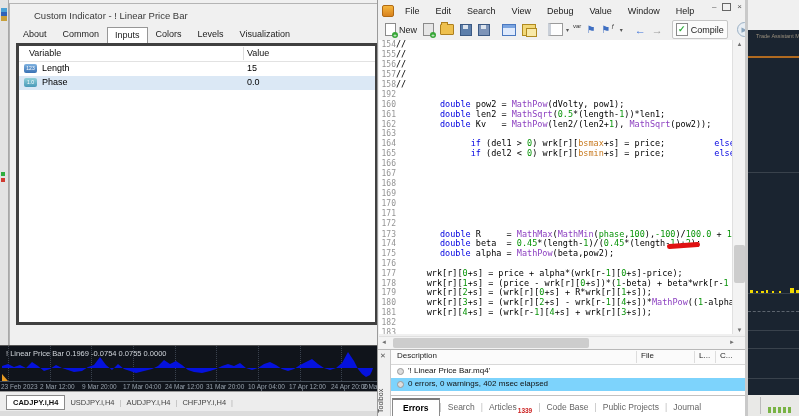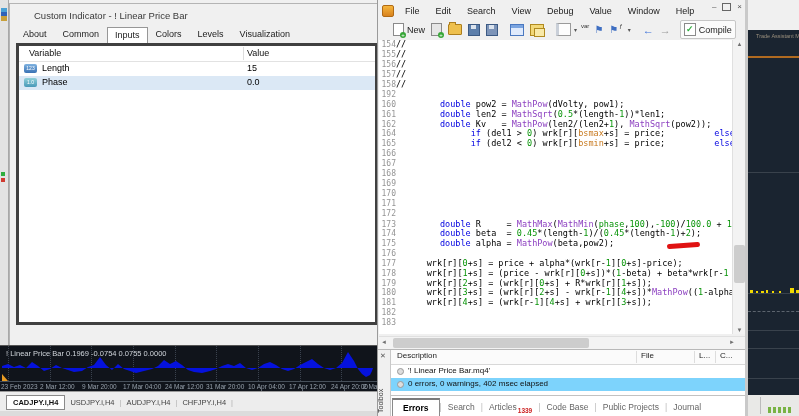--- a/index.html
+++ b/index.html
@@ -42,21 +42,21 @@
   .ctab.active{margin-left:6px;background:#fff;border:1px solid #8a8a8a;padding:2px 6px;font-weight:bold;color:#111;}
   .csep{color:#b0b0b0;}
   .below-tabs{left:0;top:411px;width:377px;height:5px;background:#dcdcdc;}
   
   .editor{left:377px;top:0;width:368px;height:416px;background:#f0f0f0;border-left:1px solid #9a9a9a;overflow:hidden;}
   .menubar{left:0;top:2px;width:368px;height:17px;display:flex;align-items:center;font-size:9px;color:#1c1c1c;}
   .appicon{width:10px;height:10px;margin:0 3px 0 4px;border-radius:2px;background:linear-gradient(180deg,#f6b63c,#d8821e);border:1px solid #b06a14;}
   .mitem{padding:2px 8px;}
   .winbtns{position:absolute;right:4px;top:0;display:flex;gap:6px;color:#555;font-size:8px;align-items:center;}
   .wb-restore{width:7px;height:6px;border:1px solid #666;}
-  .toolbar{left:12px;top:19px;width:368px;height:21px;display:flex;align-items:center;font-size:9px;color:#222;border-bottom:3px solid #6d28d9;}
+  .toolbar{left:4px;top:19px;width:368px;height:21px;display:flex;align-items:center;font-size:9px;color:#222;border-bottom:3px solid #6d28d9;}
   .tbtn{display:flex;align-items:center;gap:3px;padding:2px 3px;}
   .tsep{width:1px;height:14px;background:#d0d0d0;margin:0 3px;}
   .i-doc{width:9px;height:11px;background:#fff;border:1px solid #8a8a8a;position:relative;}
   .i-plus{position:absolute;right:-3px;bottom:-3px;width:6px;height:6px;background:#37a637;border-radius:50%;color:#fff;font-size:6px;line-height:6px;text-align:center;}
   .i-folder{width:12px;height:9px;background:#eec04e;border:1px solid #ad7f1e;border-radius:1px;position:relative;}
   .i-folder:before{content:"";position:absolute;left:0;top:-3px;width:5px;height:2px;background:#eec04e;border:1px solid #ad7f1e;border-bottom:none;}
   .i-floppy{width:10px;height:10px;background:#5d7fab;border:1px solid #3c5a84;position:relative;}
   .i-floppy:before{content:"";position:absolute;left:2px;top:0;width:5px;height:4px;background:#dce4ee;}
   .i-win{width:12px;height:10px;border:1px solid #4a78c0;background:#dfeafc;position:relative;}
   .i-win:before{content:"";position:absolute;left:0;top:0;width:100%;height:3px;background:#7aa4e0;}
@@ -288,20 +288,21 @@
     <div class="abs codearea" id="code">
         <div class="cl"><span class="ln">154</span><span class="c-p">//</span></div>
         <div class="cl"><span class="ln">155</span><span class="c-p">//</span></div>
         <div class="cl"><span class="ln">156</span><span class="c-p">//</span></div>
         <div class="cl"><span class="ln">157</span><span class="c-p">//</span></div>
         <div class="cl"><span class="ln">158</span><span class="c-p">//</span></div>
         <div class="cl"><span class="ln">192</span></div>
         <div class="cl"><span class="ln">160</span><span class="c-k">double</span><span class="c-p"> pow2 = </span><span class="c-f">MathPow</span><span class="c-p">(dVolty, pow1);</span></div>
         <div class="cl"><span class="ln">161</span><span class="c-k">double</span><span class="c-p"> len2 = </span><span class="c-f">MathSqrt</span><span class="c-p">(</span><span class="c-n">0.5</span><span class="c-p">*(length-</span><span class="c-n">1</span><span class="c-p">))*len1;</span></div>
         <div class="cl"><span class="ln">162</span><span class="c-k">double</span><span class="c-p"> Kv   = </span><span class="c-f">MathPow</span><span class="c-p">(len2/(len2+</span><span class="c-n">1</span><span class="c-p">), </span><span class="c-f">MathSqrt</span><span class="c-p">(pow2));</span></div>
+        <div class="cl"><span class="ln">163</span></div>
         <div class="cl"><span class="ln">164</span><span class="c-p">      </span><span class="c-k">if</span><span class="c-p"> (del1 &gt; </span><span class="c-n">0</span><span class="c-p">) wrk[r][</span><span class="c-o">bsmax</span><span class="c-p">+s] = price; </span><span class="c-k">else</span><span class="c-p"> wrk[r][</span><span class="c-o">bsmax</span><span class="c-p">+s] =</span></div>
         <div class="cl"><span class="ln">165</span><span class="c-p">      </span><span class="c-k">if</span><span class="c-p"> (del2 &lt; </span><span class="c-n">0</span><span class="c-p">) wrk[r][</span><span class="c-o">bsmin</span><span class="c-p">+s] = price; </span><span class="c-k">else</span><span class="c-p"> wrk[r][</span><span class="c-o">bsmin</span><span class="c-p">+s] =</span></div>
         <div class="cl"><span class="ln">166</span></div>
         <div class="cl"><span class="ln">167</span></div>
         <div class="cl"><span class="ln">168</span></div>
         <div class="cl"><span class="ln">169</span></div>
         <div class="cl"><span class="ln">170</span></div>
         <div class="cl"><span class="ln">171</span></div>
         <div class="cl"><span class="ln">172</span></div>
         <div class="cl"><span class="ln">173</span><span class="c-k">double</span><span class="c-p"> R     = </span><span class="c-f">MathMax</span><span class="c-p">(</span><span class="c-f">MathMin</span><span class="c-p">(</span><span class="c-n">phase</span><span class="c-p">,</span><span class="c-n">100</span><span class="c-p">),</span><span class="c-n">-100</span><span class="c-p">)/</span><span class="c-n">100.0</span><span class="c-p"> + </span><span class="c-n">15</span><span class="caret"></span></div>

